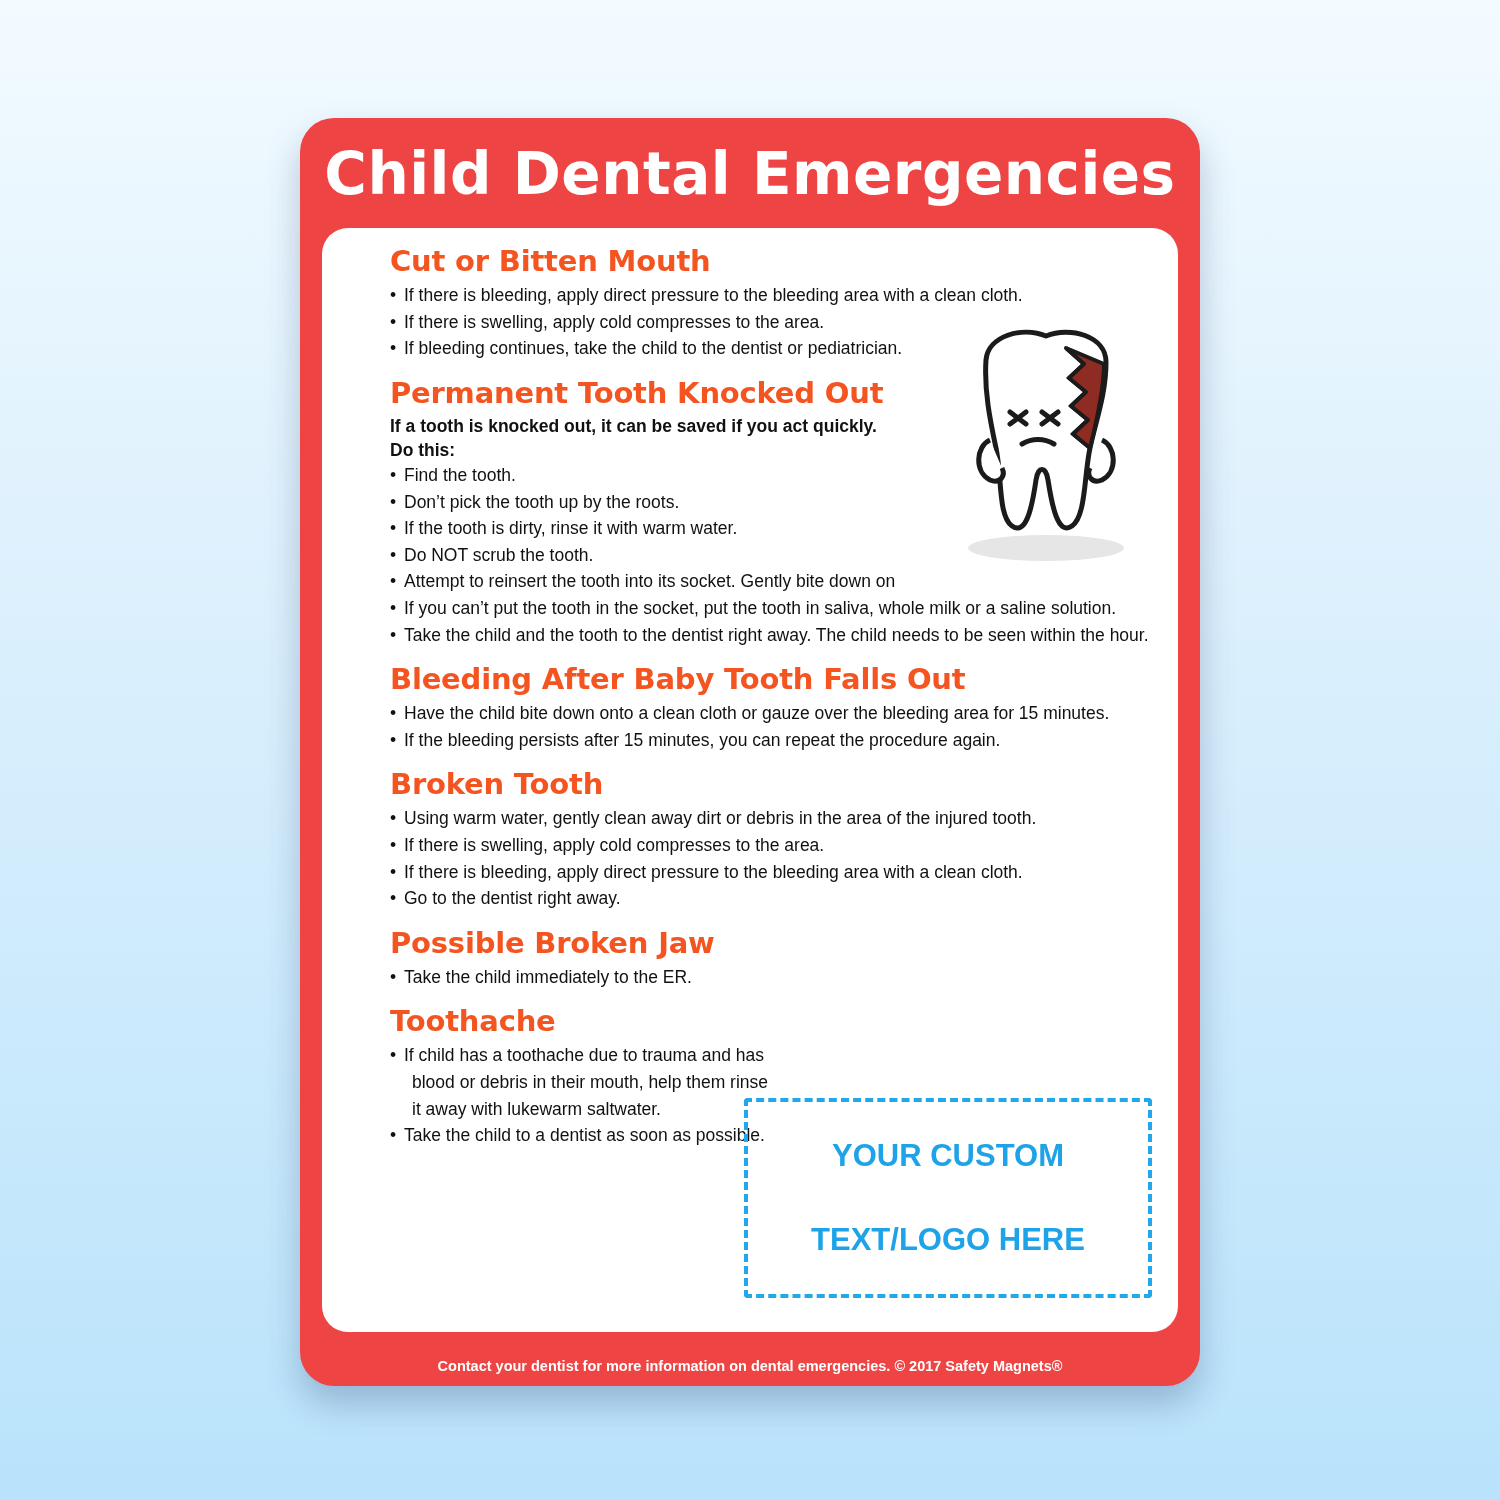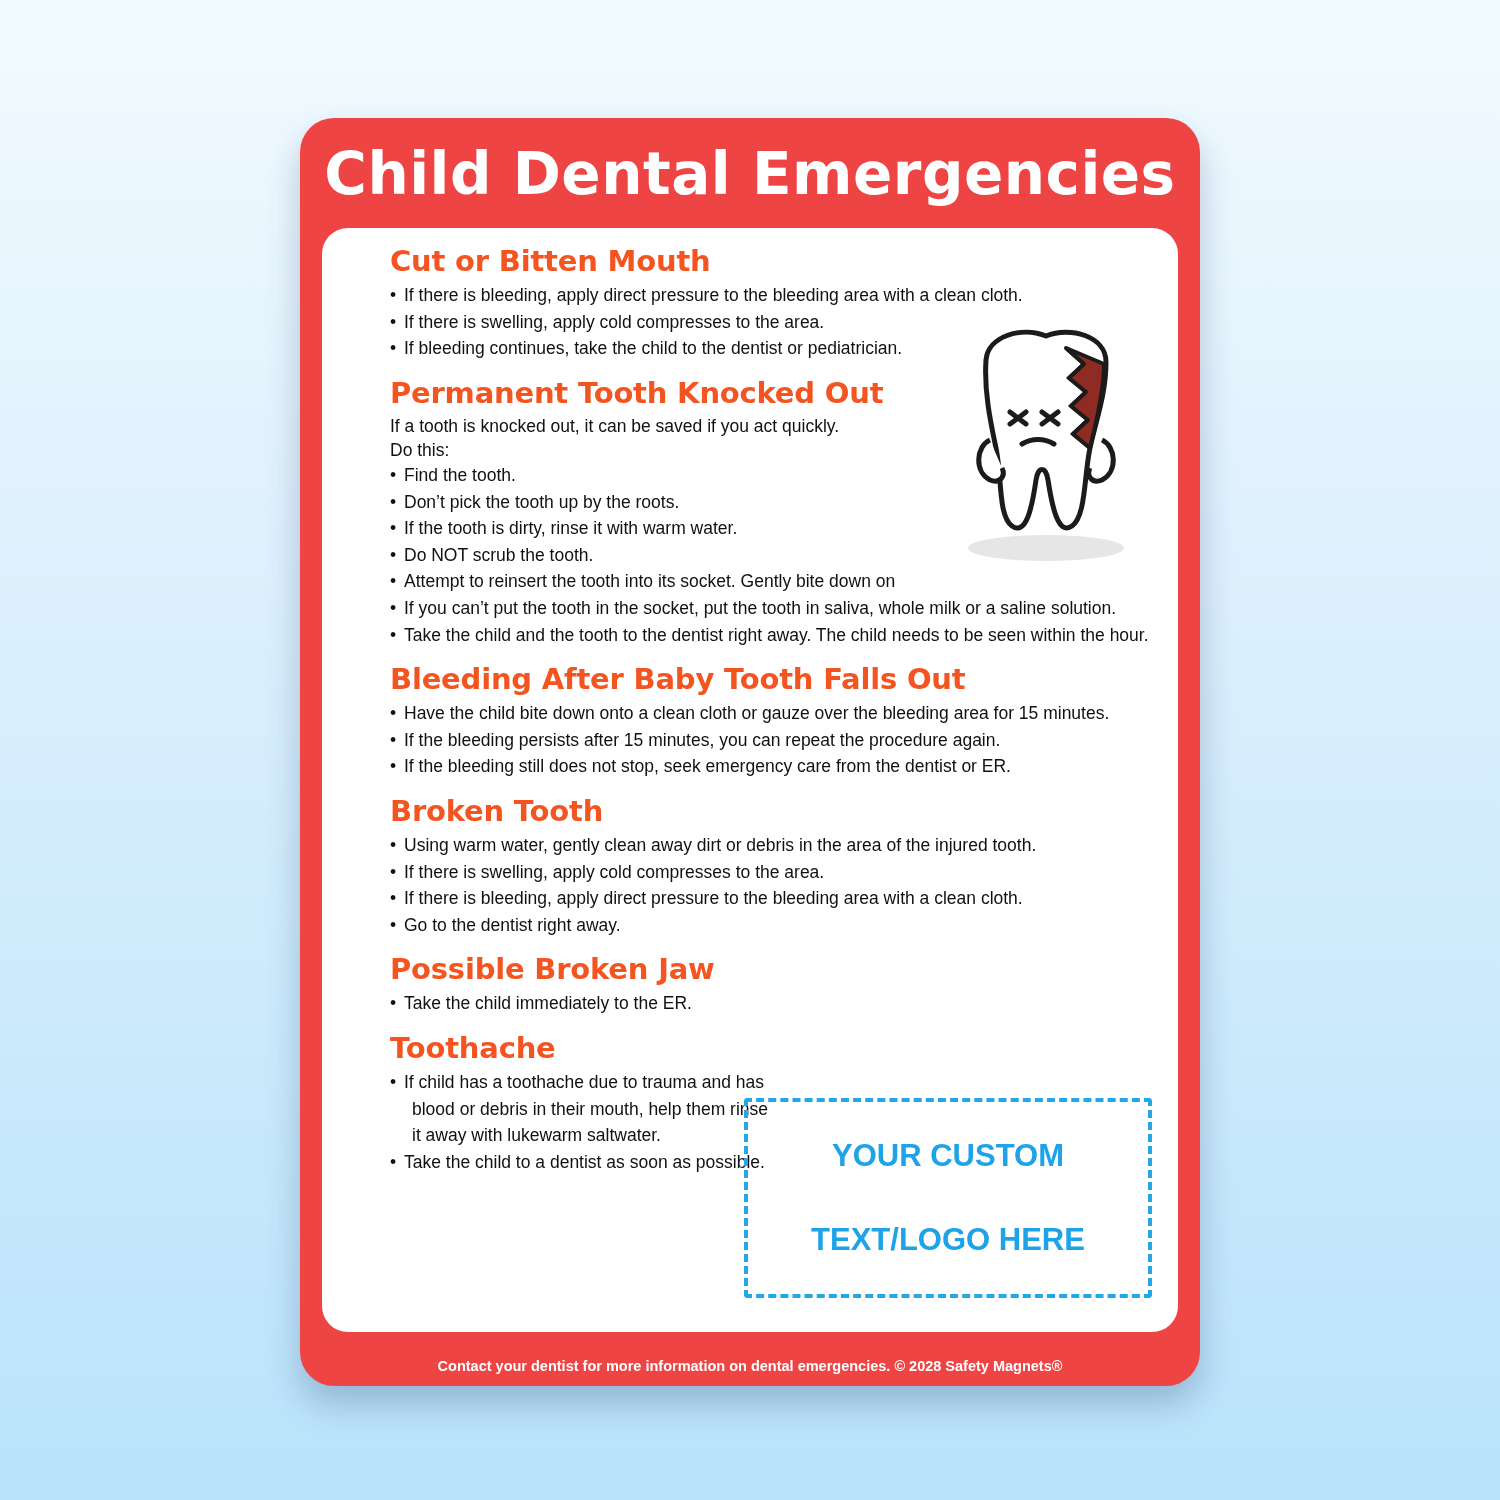--- a/index.html
+++ b/index.html
@@ -73,21 +73,21 @@
     color: #f4541f;
     font-size: 29px;
     font-weight: bold;
     font-family: "DejaVu Sans", sans-serif;
     letter-spacing: -0.2px;
   }
 
   .lead {
     margin: 0;
     font-size: 17.5px;
-    font-weight: normal;
+    font-weight: bold;
     color: #111;
     line-height: 1.38;
   }
 
   ul.items {
     list-style: none;
     margin: 0;
     padding: 0;
   }
   ul.items li {
@@ -190,21 +190,20 @@
             </li>
             <li>Take the child and the tooth to the dentist right away. The child needs to be seen within the hour.</li>
           </ul>
         </div>
 
         <div class="section">
           <h2 class="sec-title">Bleeding After Baby Tooth Falls Out</h2>
           <ul class="items">
             <li>Have the child bite down onto a clean cloth or gauze over the bleeding area for 15 minutes.</li>
             <li>If the bleeding persists after 15 minutes, you can repeat the procedure again.</li>
-            <li>If the bleeding still does not stop, seek emergency care from the dentist or ER.</li>
           </ul>
         </div>
 
         <div class="section">
           <h2 class="sec-title">Broken Tooth</h2>
           <ul class="items">
             <li>Using warm water, gently clean away dirt or debris in the area of the injured tooth.</li>
             <li>If there is swelling, apply cold compresses to the area.</li>
             <li>If there is bleeding, apply direct pressure to the bleeding area with a clean cloth.</li>
             <li>Go to the dentist right away.</li>
@@ -250,16 +249,16 @@
         <div class="custom-box">
           <span>
             <span>YOUR CUSTOM</span><br>
             <span>TEXT/LOGO HERE</span>
           </span>
         </div>
 
       </div>
     </div>
 
-    <div class="footer">Contact your dentist for more information on dental emergencies. © 2028 Safety Magnets®</div>
+    <div class="footer">Contact your dentist for more information on dental emergencies. © 2017 Safety Magnets®</div>
   </div>
 
 </div>
 
 </body></html>

